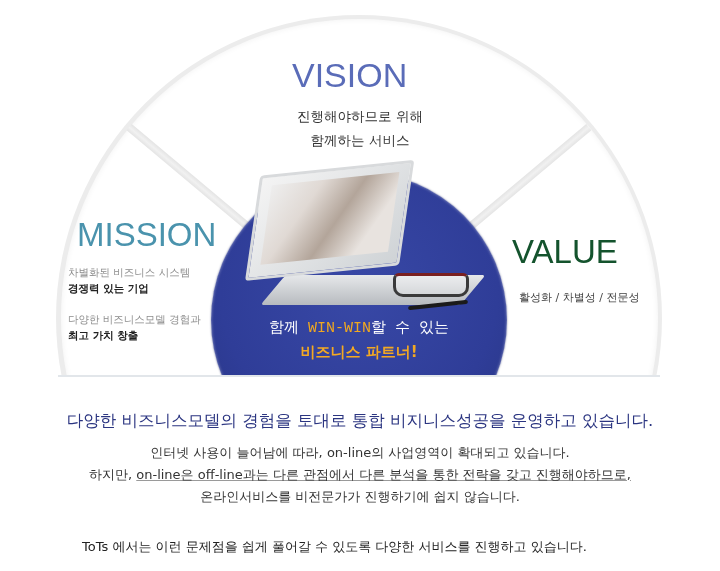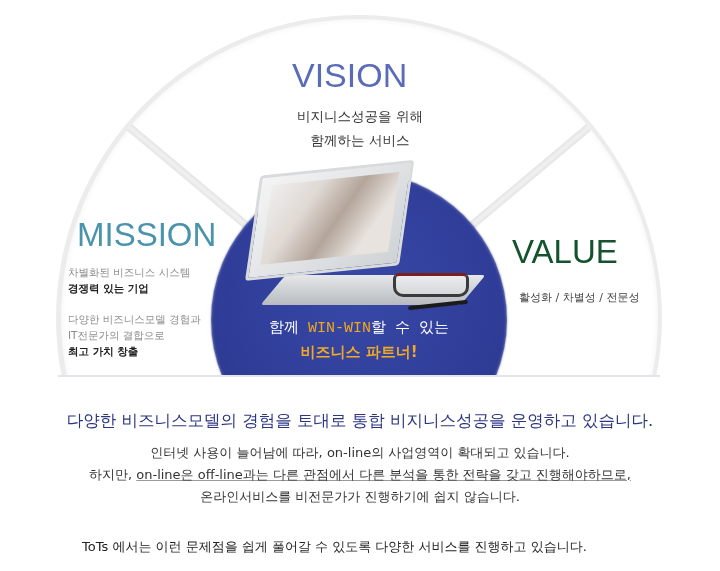--- a/index.html
+++ b/index.html
@@ -92,31 +92,30 @@
 <body>
 
 <div class="stage">
   <div class="outer-ring"></div>
   <div class="outer-disc"></div>
   <div class="divider left"></div>
   <div class="divider right"></div>
 
   <h2 class="heading vision-title">VISION</h2>
   <div class="vision-desc">
-    <div>비지니스성공을 위해</div>
+    <div>진행해야하므로 위해</div>
     <div>함께하는 서비스</div>
   </div>
 
   <h2 class="heading mission-title">MISSION</h2>
   <div class="mission-desc">
     <div class="muted">차별화된 비즈니스  시스템</div>
     <div class="strong">경쟁력 있는 기업</div>
     <div class="gap"></div>
     <div class="muted">다양한 비즈니스모델 경험과</div>
-    <div class="muted">IT전문가의 결합으로</div>
     <div class="strong">최고 가치 창출</div>
   </div>
 
   <h2 class="heading value-title">VALUE</h2>
   <div class="value-desc">활성화 / 차별성 / 전문성</div>
 
   <div class="inner-circle"></div>
 
   <div class="laptop">
     <div class="base"></div>

